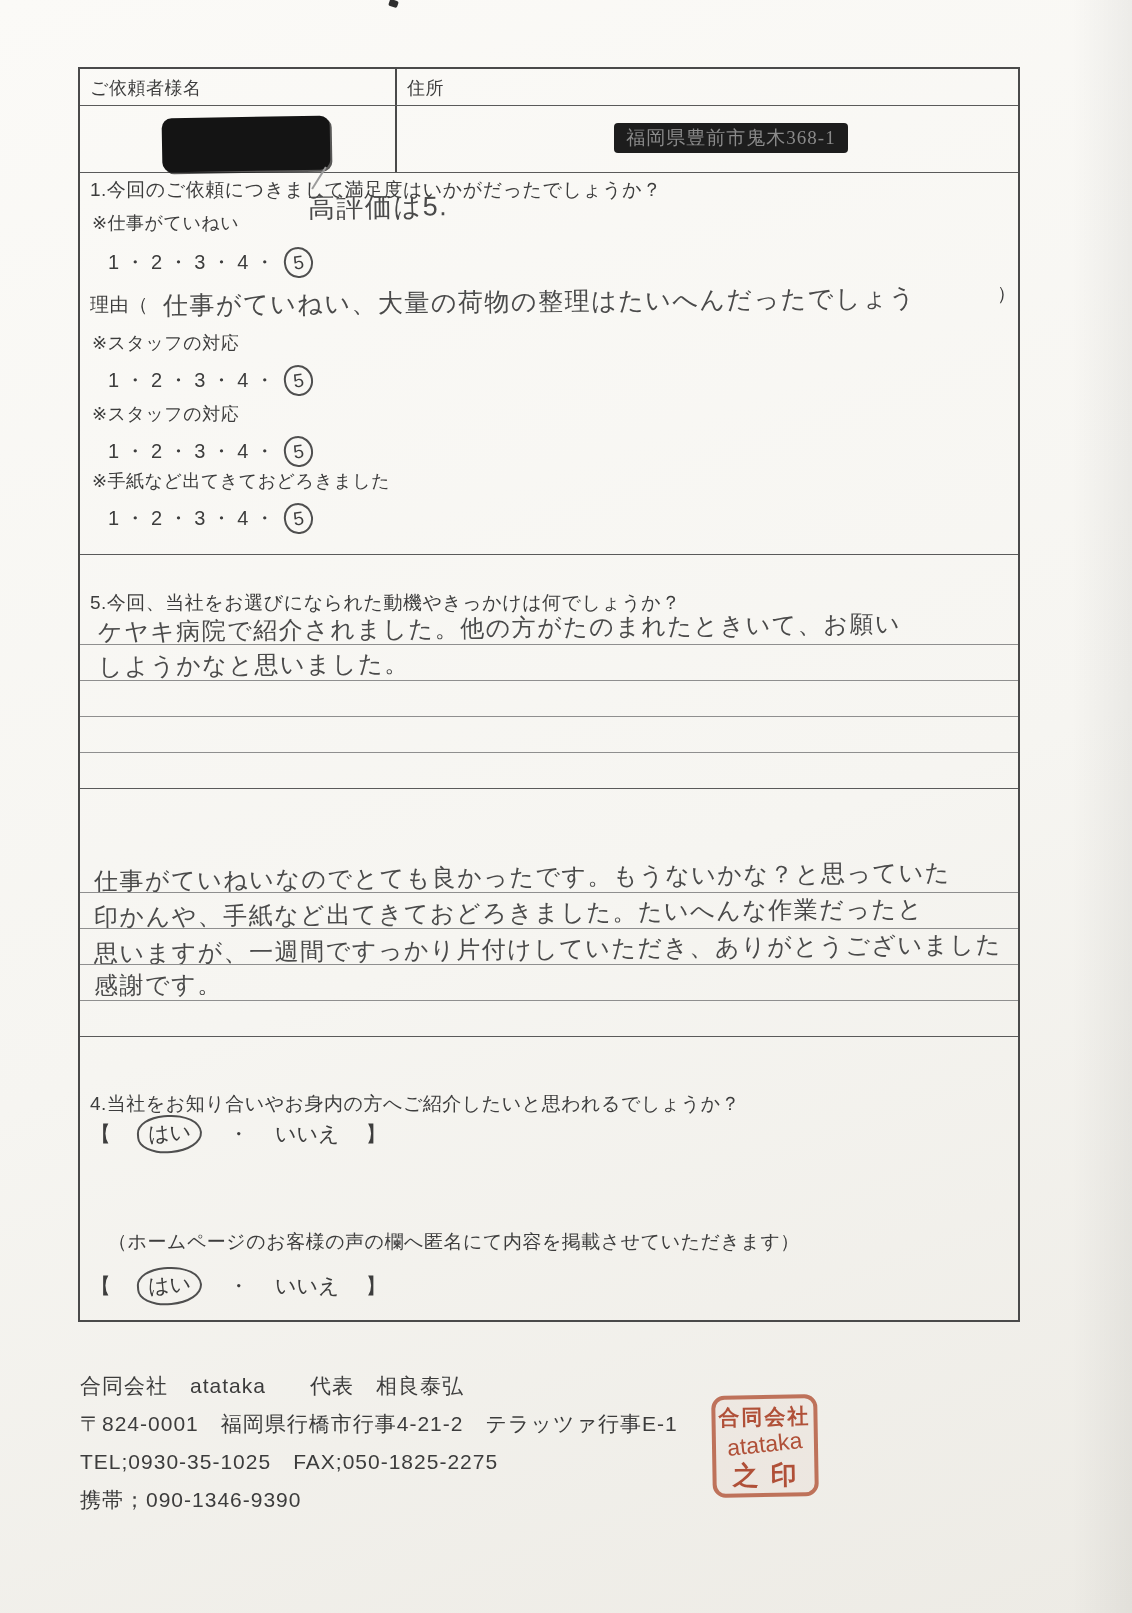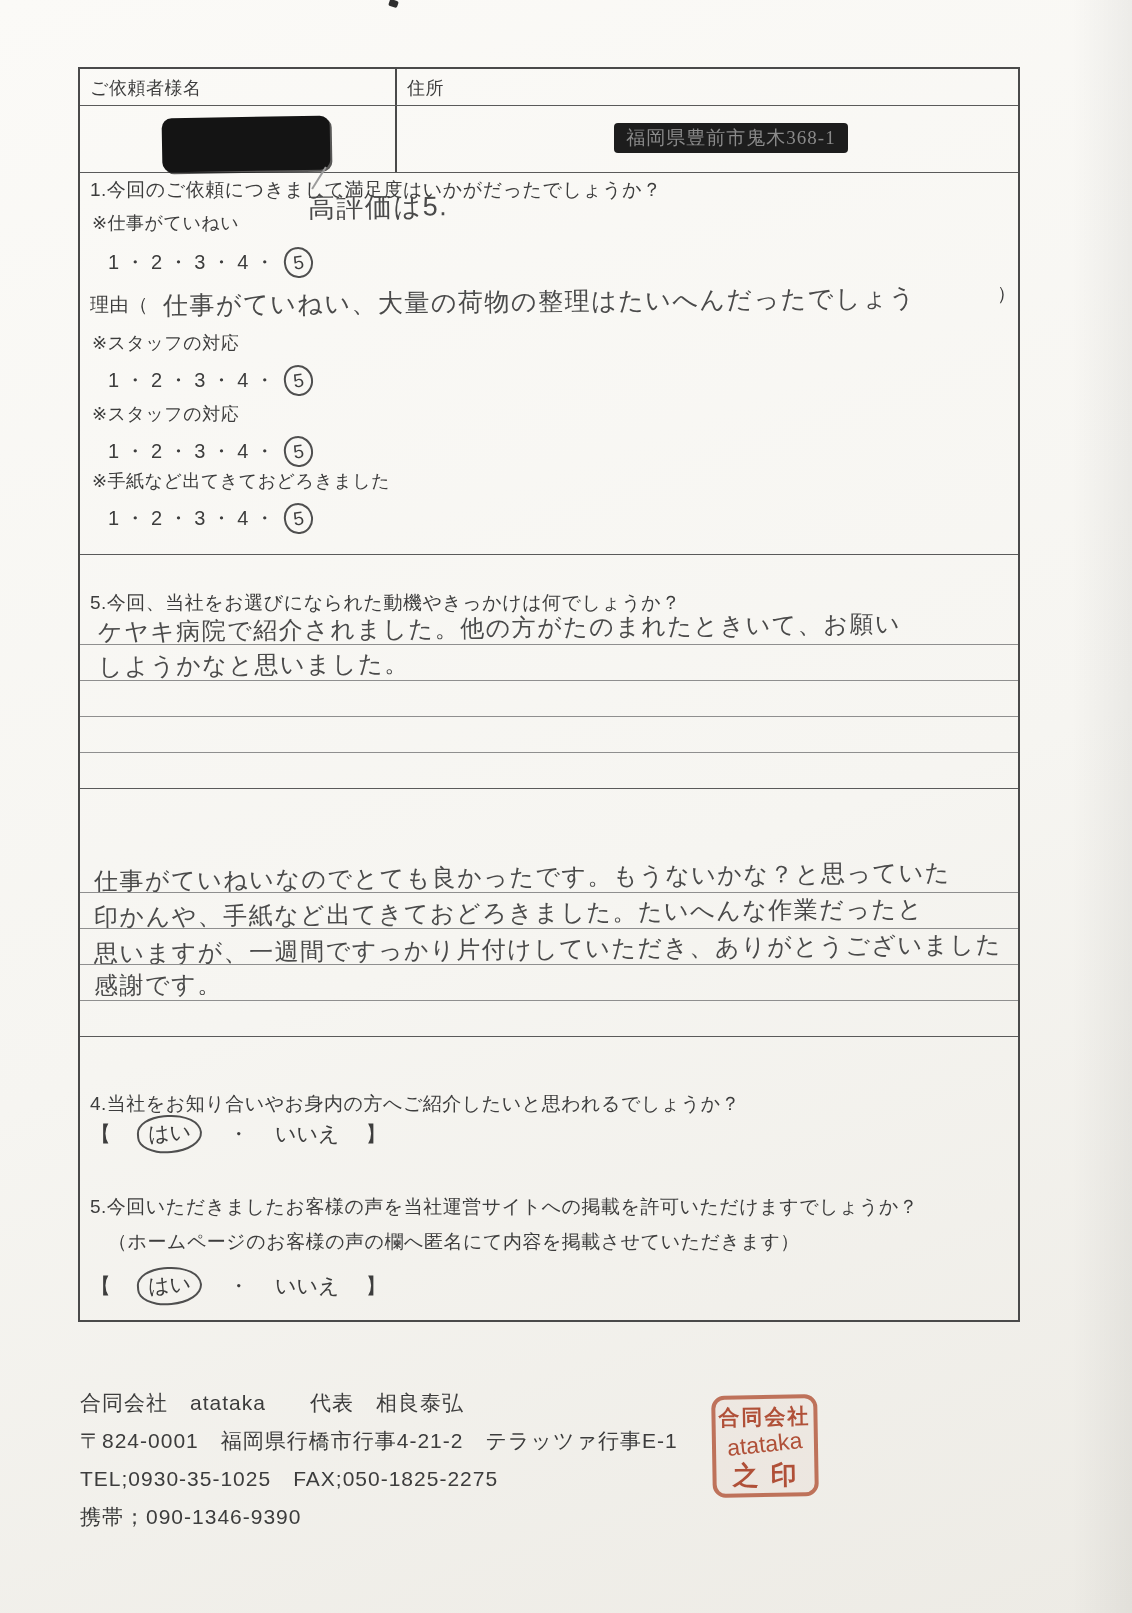--- a/index.html
+++ b/index.html
@@ -31,21 +31,21 @@
   .choice{position:absolute;display:flex;align-items:center;gap:26px;font-size:21px;color:#3d3d3d;}
   .yes-circ{border:2px solid #4f4f4f;border-radius:46% 54% 52% 48%;padding:2px 9px 4px;
     transform:rotate(-4deg);display:inline-block;}
   .redact-name{position:absolute;left:82px;top:48px;width:168px;height:54px;background:#141414;
     border-radius:10px;transform:rotate(-1deg);box-shadow:2px 2px 0 rgba(20,20,20,0.7);}
   .redact-tail{position:absolute;left:238px;top:96px;width:0;height:26px;
     border-left:2px solid #9b9b9b;transform:rotate(32deg);}
   .redact-addr{position:absolute;left:534px;top:54px;width:234px;height:30px;background:#1d1d1d;
     border-radius:4px;display:flex;align-items:center;justify-content:center;overflow:hidden;}
   .redact-addr span{color:#8a8a8a;font-size:19px;letter-spacing:1px;white-space:nowrap;font-family:Liberation Serif, serif;}
-  .footer-line{position:absolute;left:80px;font-size:21px;color:#3c3c3c;letter-spacing:1px;white-space:nowrap;margin-top:17px;}
+  .footer-line{position:absolute;left:80px;font-size:21px;color:#3c3c3c;letter-spacing:1px;white-space:nowrap;}
   .seal{position:absolute;left:712px;top:1395px;width:106px;height:102px;box-sizing:border-box;
     border:4px solid rgba(178,84,56,0.8);border-radius:13px;color:#b05038;
     display:flex;flex-direction:column;align-items:center;justify-content:space-between;
     padding:4px 2px;background:rgba(205,110,75,0.05);transform:rotate(-1deg);}
   .seal .s1{font-size:21px;letter-spacing:2px;font-weight:bold;}
   .seal .s2{font-size:23px;transform:rotate(-5deg);letter-spacing:0;}
   .seal .s3{font-size:26px;letter-spacing:12px;font-weight:bold;margin-left:10px;}
 </style>
 </head>
 <body>
@@ -120,21 +120,20 @@
   <div class="hline sec" style="top:967px"></div>
   <div class="q" style="left:10px;top:1022px">4.当社をお知り合いやお身内の方へご紹介したいと思われるでしょうか？</div>
   <div class="choice" style="left:10px;top:1046px">
     <span>【</span>
     <span class="yes-circ">はい</span>
     <span>・</span>
     <span>いいえ</span>
     <span>】</span>
   </div>
 
-  <div class="q" style="left:10px;top:1125px">5.今回いただきましたお客様の声を当社運営サイトへの掲載を許可いただけますでしょうか？</div>
   <div class="q" style="left:28px;top:1160px">（ホームページのお客様の声の欄へ匿名にて内容を掲載させていただきます）</div>
   <div class="choice" style="left:10px;top:1198px">
     <span>【</span>
     <span class="yes-circ">はい</span>
     <span>・</span>
     <span>いいえ</span>
     <span>】</span>
   </div>
 </div>
 

